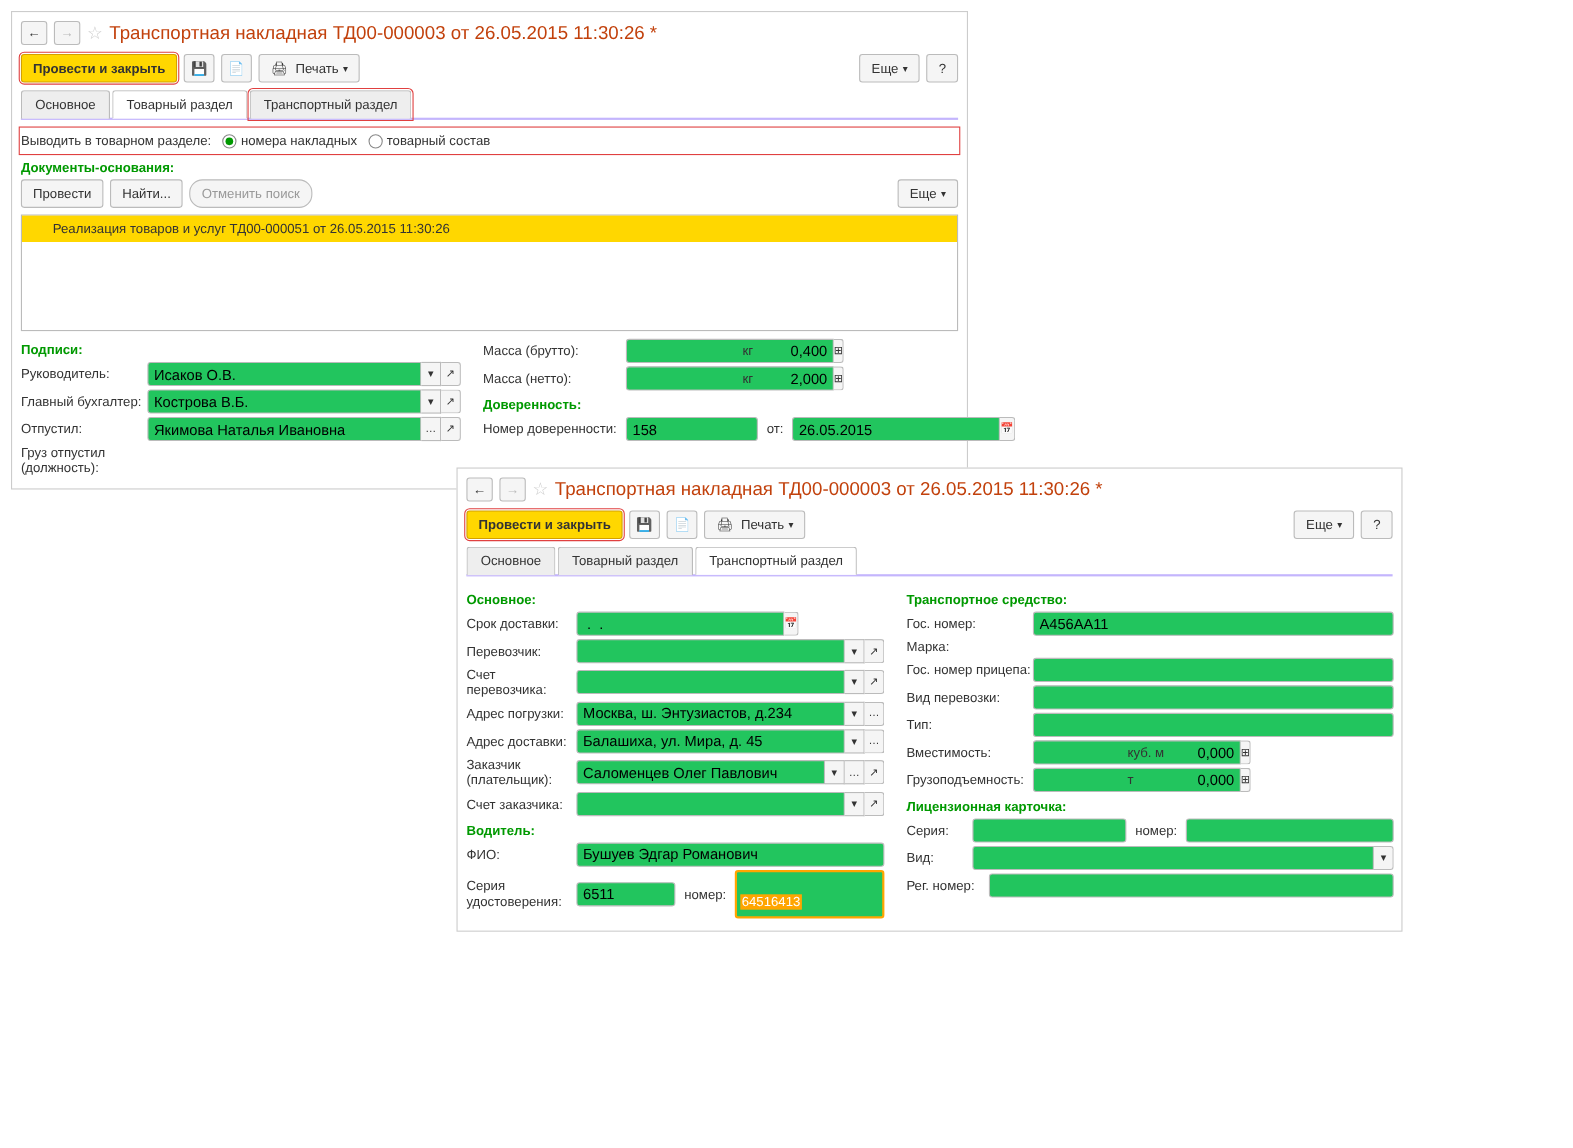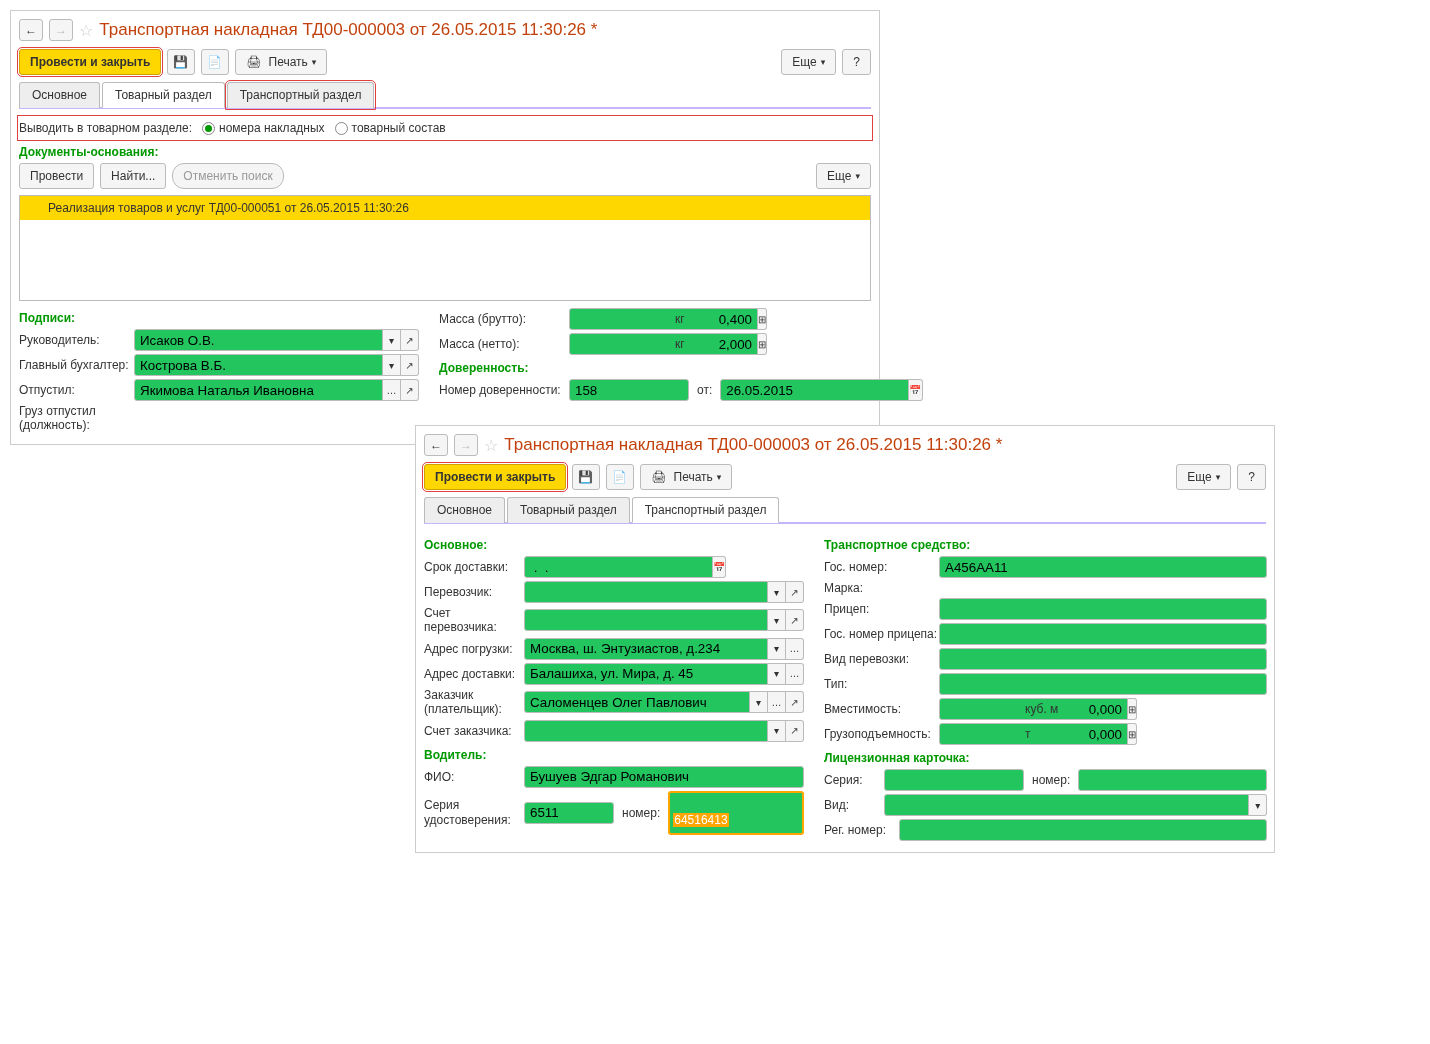--- a/index.html
+++ b/index.html
@@ -261,24 +261,20 @@
     <div class="col">
       <div class="section-title">Транспортное средство:</div>
       <div class="form-row">
         <span class="form-label">Гос. номер:</span>
         <input class="inp" style="flex: 1 1 0%;" value="А456АА11">
       </div>
       <div class="form-row">
         <span class="form-label">Марка:</span>
       </div>
       <div class="form-row">
-        <span class="form-label">Прицеп:</span>
-        <input class="inp" style="flex: 1 1 0%;">
-      </div>
-      <div class="form-row">
         <span class="form-label">Гос. номер прицепа:</span>
         <input class="inp" style="flex: 1 1 0%;">
       </div>
       <div class="form-row">
         <span class="form-label">Вид перевозки:</span>
         <input class="inp" style="flex: 1 1 0%;">
       </div>
       <div class="form-row">
         <span class="form-label">Тип:</span>
         <input class="inp" style="flex: 1 1 0%;">

